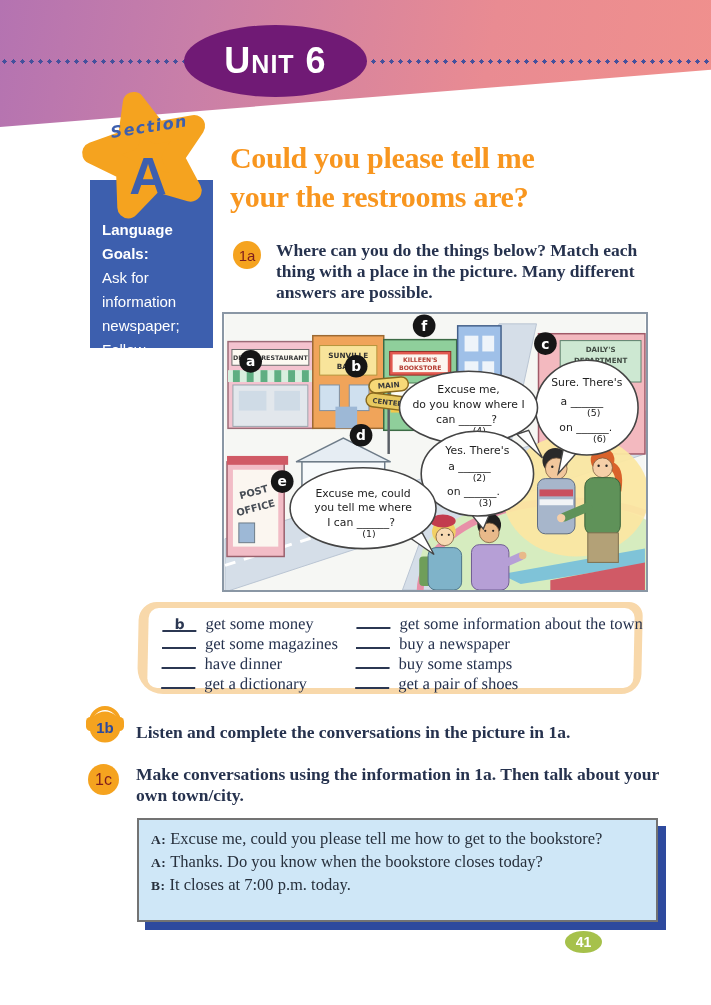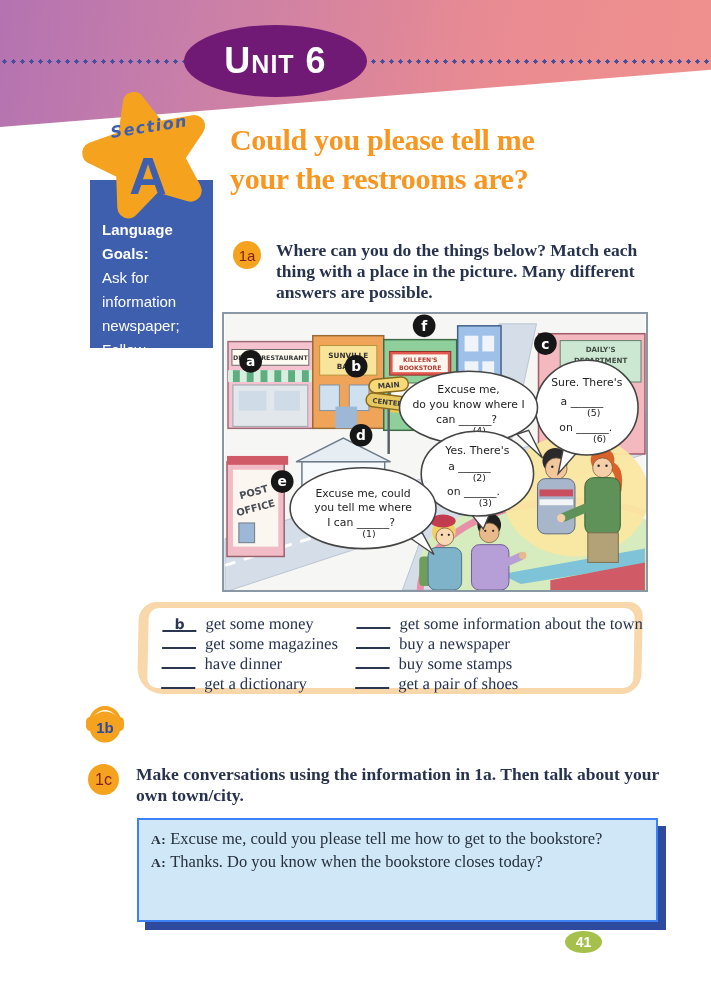--- a/index.html
+++ b/index.html
@@ -30,21 +30,21 @@
   }
   .star-wrap { position:absolute; left:76px; top:80px; z-index:4; }
   .goals-box {
     position:absolute; left:90px; top:180px; width:123px; height:168px; z-index:3;
     background:#3d5fae; color:#ffffff;
     font-family:"Liberation Sans", sans-serif; font-size:15px; line-height:24px;
     padding:38px 8px 0 12px;
   }
   .goals-box .g-title { font-weight:bold; }
   .page-title {
-    position:absolute; left:230px; top:120px; width:440px; z-index:3;
+    position:absolute; left:230px; top:138px; width:440px; z-index:3;
     color:#f8961f; font-weight:bold; font-size:30px; line-height:39px; letter-spacing:-0.3px;
   }
   
   .badge {
     position:absolute; z-index:3; border-radius:50%; background:#f5a31f;
     color:#7f1d1d; font-family:"Liberation Sans", sans-serif; font-weight:normal;
     display:flex; align-items:center; justify-content:center;
   }
   .badge-1a { left:233px; top:241px; width:28px; height:28px; font-size:15px; }
   .badge-1c { left:88px;  top:764px; width:31px; height:31px; font-size:16px; }
@@ -74,21 +74,21 @@
   .match-row { height:20px; line-height:19px; font-size:16.5px; color:#26324e; white-space:nowrap; }
   .blank {
     display:inline-block; width:34px; height:15px; margin-right:9px;
     border-bottom:2px solid #2b3752; text-align:center;
     font-family:"DejaVu Sans", sans-serif; font-weight:bold; font-size:14px; line-height:15px;
     color:#2b3752; vertical-align:baseline;
   }
   
   .dialog {
     position:absolute; left:137px; top:818px; width:521px; min-height:104px; z-index:2;
-    background:#cfe7f7; border:2px solid #3b82f6; box-shadow:8px 8px 0 #2e4a9e;
+    background:#cfe7f7; border:2px solid #737373; box-shadow:8px 8px 0 #2e4a9e;
     padding:8px 12px 8px 12px;
   }
   .dialog p {
     font-size:16.5px; line-height:22px; color:#27303c;
     padding-left:22px; text-indent:-22px;
   }
   .dialog .sp { font-size:13.5px; font-weight:bold; letter-spacing:0.5px; margin-right:4px; }
   
   .page-num {
     position:absolute; left:565px; top:931px; width:37px; height:22px;
@@ -356,24 +356,26 @@
 
   <div class="hp-1b">
     <svg width="46" height="44" viewBox="0 0 46 44">
       <path d="M9 20 A14 14 0 0 1 37 20" fill="none" stroke="#f5a31f" stroke-width="4"></path>
       <rect x="4" y="15" width="9" height="14" rx="4.5" fill="#f5a31f"></rect>
       <rect x="33" y="15" width="9" height="14" rx="4.5" fill="#f5a31f"></rect>
       <circle cx="23" cy="25" r="15.5" fill="#f5a31f"></circle>
       <text x="23" y="30.5" text-anchor="middle" font-family="Liberation Sans, sans-serif" font-size="15" font-weight="bold" fill="#2d4a9e">1b</text>
     </svg>
   </div>
+  <div class="act-text t-1b">Listen and complete the conversations in the picture in 1a.</div>
 
   <div class="badge badge-1c">1c</div>
   <div class="act-text t-1c">Make conversations using the information in 1a. Then talk about your own town/city.</div>
 
   <div class="dialog">
     <p><span class="sp">A:</span><span>Excuse me, could you please tell me how to get to the bookstore?</span></p>
     <p><span class="sp">A:</span><span>Thanks. Do you know when the bookstore closes today?</span></p>
+    <p><span class="sp">B:</span><span>It closes at 7:00 p.m. today.</span></p>
   </div>
 
   <div class="page-num">41</div>
 
 </div>
 
 </body></html>

